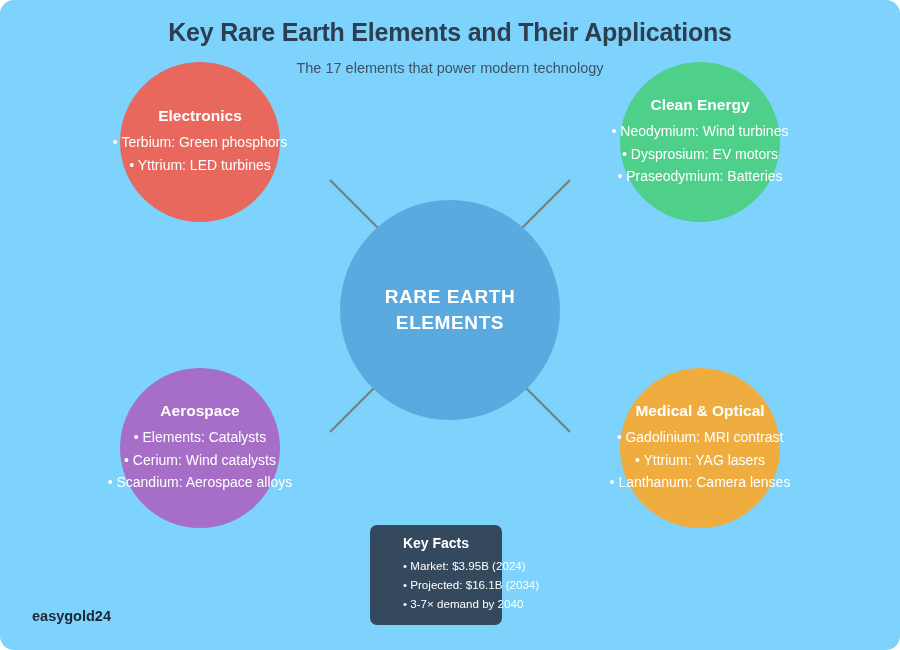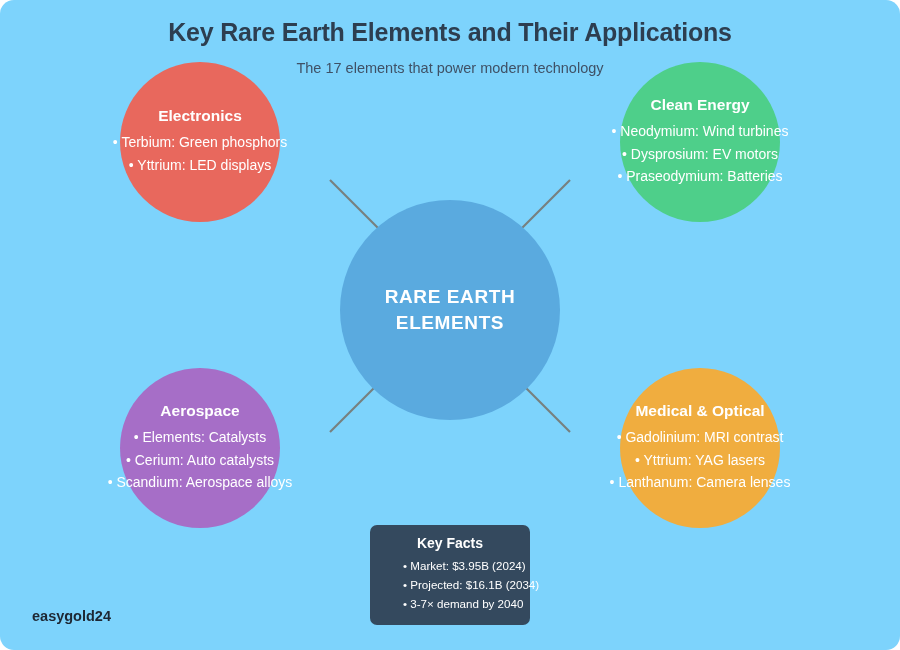--- a/index.html
+++ b/index.html
@@ -98,21 +98,21 @@
   #node-electronics  { left: 120px; top:  62px; background: #e8685d; }
   #node-clean-energy { left: 620px; top:  62px; background: #4ecf8a; }
   #node-industrial   { left: 120px; top: 368px; background: #a66ec7; }
   #node-medical      { left: 620px; top: 368px; background: #f0ad3f; }
 
   
   #key-facts {
     position: absolute;
     left: 370px;
     top: 525px;
-    width: 160px;
+    width: 132px;
     padding: 10px 8px 12px 8px;
     box-sizing: border-box;
     background: #34495e;
     border-radius: 7px;
     color: #ffffff;
     text-align: center;
   }
   #key-facts-title {
     font-size: 14px;
     font-weight: bold;
@@ -151,34 +151,34 @@
   </svg>
 
   <div class="node" id="center-node">
     <div class="center-line">RARE EARTH</div>
     <div class="center-line">ELEMENTS</div>
   </div>
 
   <div class="node satellite" id="node-electronics">
     <div class="node-title">Electronics</div>
     <div class="node-item">• Terbium: Green phosphors</div>
-    <div class="node-item">• Yttrium: LED displays</div>
+    <div class="node-item">• Yttrium: LED turbines</div>
   </div>
 
   <div class="node satellite" id="node-clean-energy">
     <div class="node-title">Clean Energy</div>
     <div class="node-item">• Neodymium: Wind turbines</div>
     <div class="node-item">• Dysprosium: EV motors</div>
     <div class="node-item">• Praseodymium: Batteries</div>
   </div>
 
   <div class="node satellite" id="node-industrial">
     <div class="node-title">Aerospace</div>
     <div class="node-item">• Elements: Catalysts</div>
-    <div class="node-item">• Cerium: Auto catalysts</div>
+    <div class="node-item">• Cerium: Wind catalysts</div>
     <div class="node-item">• Scandium: Aerospace alloys</div>
   </div>
 
   <div class="node satellite" id="node-medical">
     <div class="node-title">Medical &amp; Optical</div>
     <div class="node-item">• Gadolinium: MRI contrast</div>
     <div class="node-item">• Yttrium: YAG lasers</div>
     <div class="node-item">• Lanthanum: Camera lenses</div>
   </div>
 

